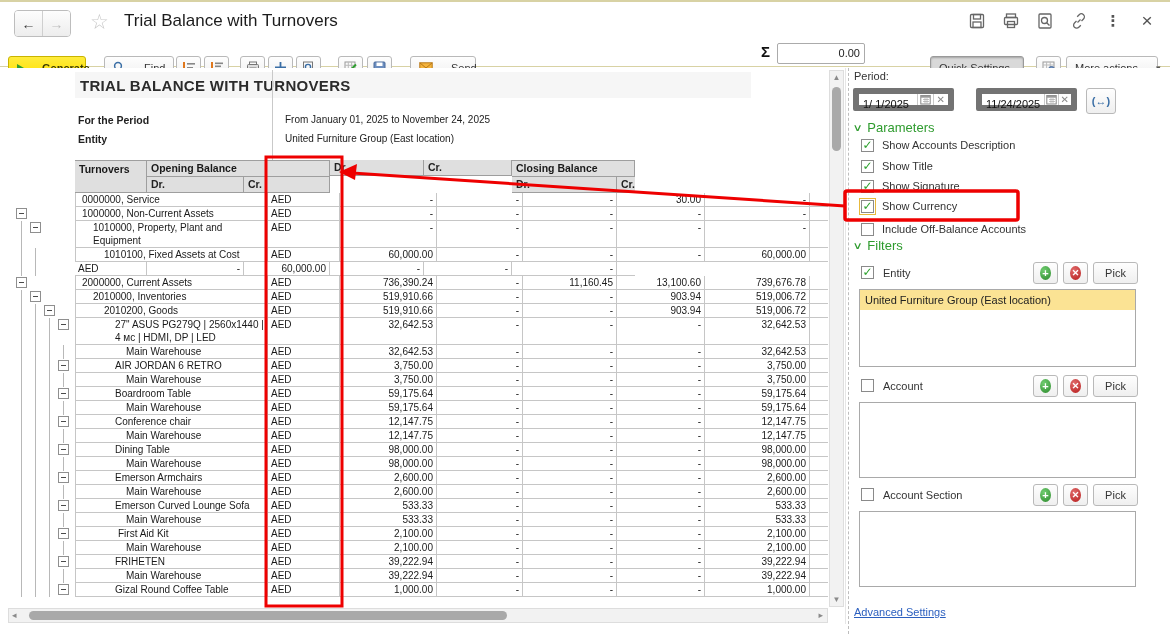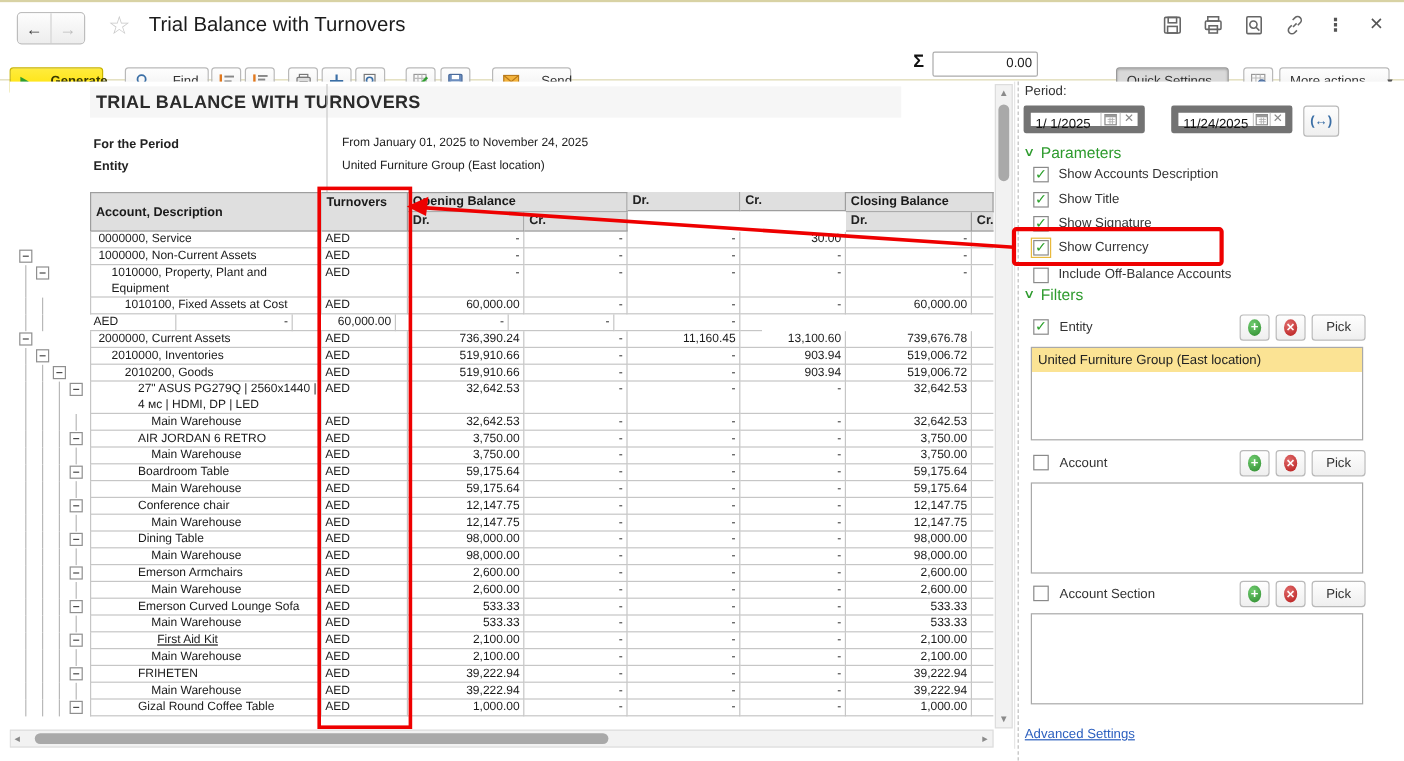--- a/index.html
+++ b/index.html
@@ -265,21 +265,20 @@
     <span class="rtitle">TRIAL BALANCE WITH TURNOVERS</span>
   </div>
   <div class="abs vline-272"></div>
   <div class="abs hlabel" style="left:70px;top:46px">For the Period</div>
   <div class="abs hvalue" style="left:277px;top:46px">From January 01, 2025 to November 24, 2025</div>
   <div class="abs hlabel" style="left:70px;top:65px">Entity</div>
   <div class="abs hvalue" style="left:277px;top:65px">United Furniture Group (East location)</div>
 
   <div class="abs thead">
     <div class="hcell hgut"></div>
-    <div class="hcell hacct">Account, Description</div>
     <div class="hcell hcur">Turnovers</div>
     <div class="hgroup" style="width:183px">
       <div class="hcell hgtop" style="width:183px">Opening Balance</div>
       <div class="hgbot">
         <div class="hsub" style="width:97px">Dr.</div>
         <div class="hsub" style="width:86px">Cr.</div>
       </div>
     </div>
     <div class="hgroup" style="width:182px">
       <div class="hgbot">
@@ -628,21 +627,21 @@
         <div class="td num" style="width: 105px;">533.33</div>
         <div class="td ccx"></div>
       </div>
       <div class="tr">
         <div class="td gut">
           <div class="rail" style="left: 13px;"></div>
           <div class="rail" style="left: 27px;"></div>
           <div class="rail" style="left: 41px;"></div>
           <div class="tbox" style="left: 50px;"></div>
         </div>
-        <div class="td acct" style="padding-left: 55px; text-decoration: underline;">First Aid Kit</div>
+        <div class="td acct" style="padding-left: 42px;">First Aid Kit</div>
         <div class="td cur">AED</div>
         <div class="td num" style="width: 97px;">2,100.00</div>
         <div class="td num" style="width: 86px;">-</div>
         <div class="td num" style="width: 94px;">-</div>
         <div class="td num" style="width: 88px;">-</div>
         <div class="td num" style="width: 105px;">2,100.00</div>
         <div class="td ccx"></div>
       </div>
       <div class="tr">
         <div class="td gut">

